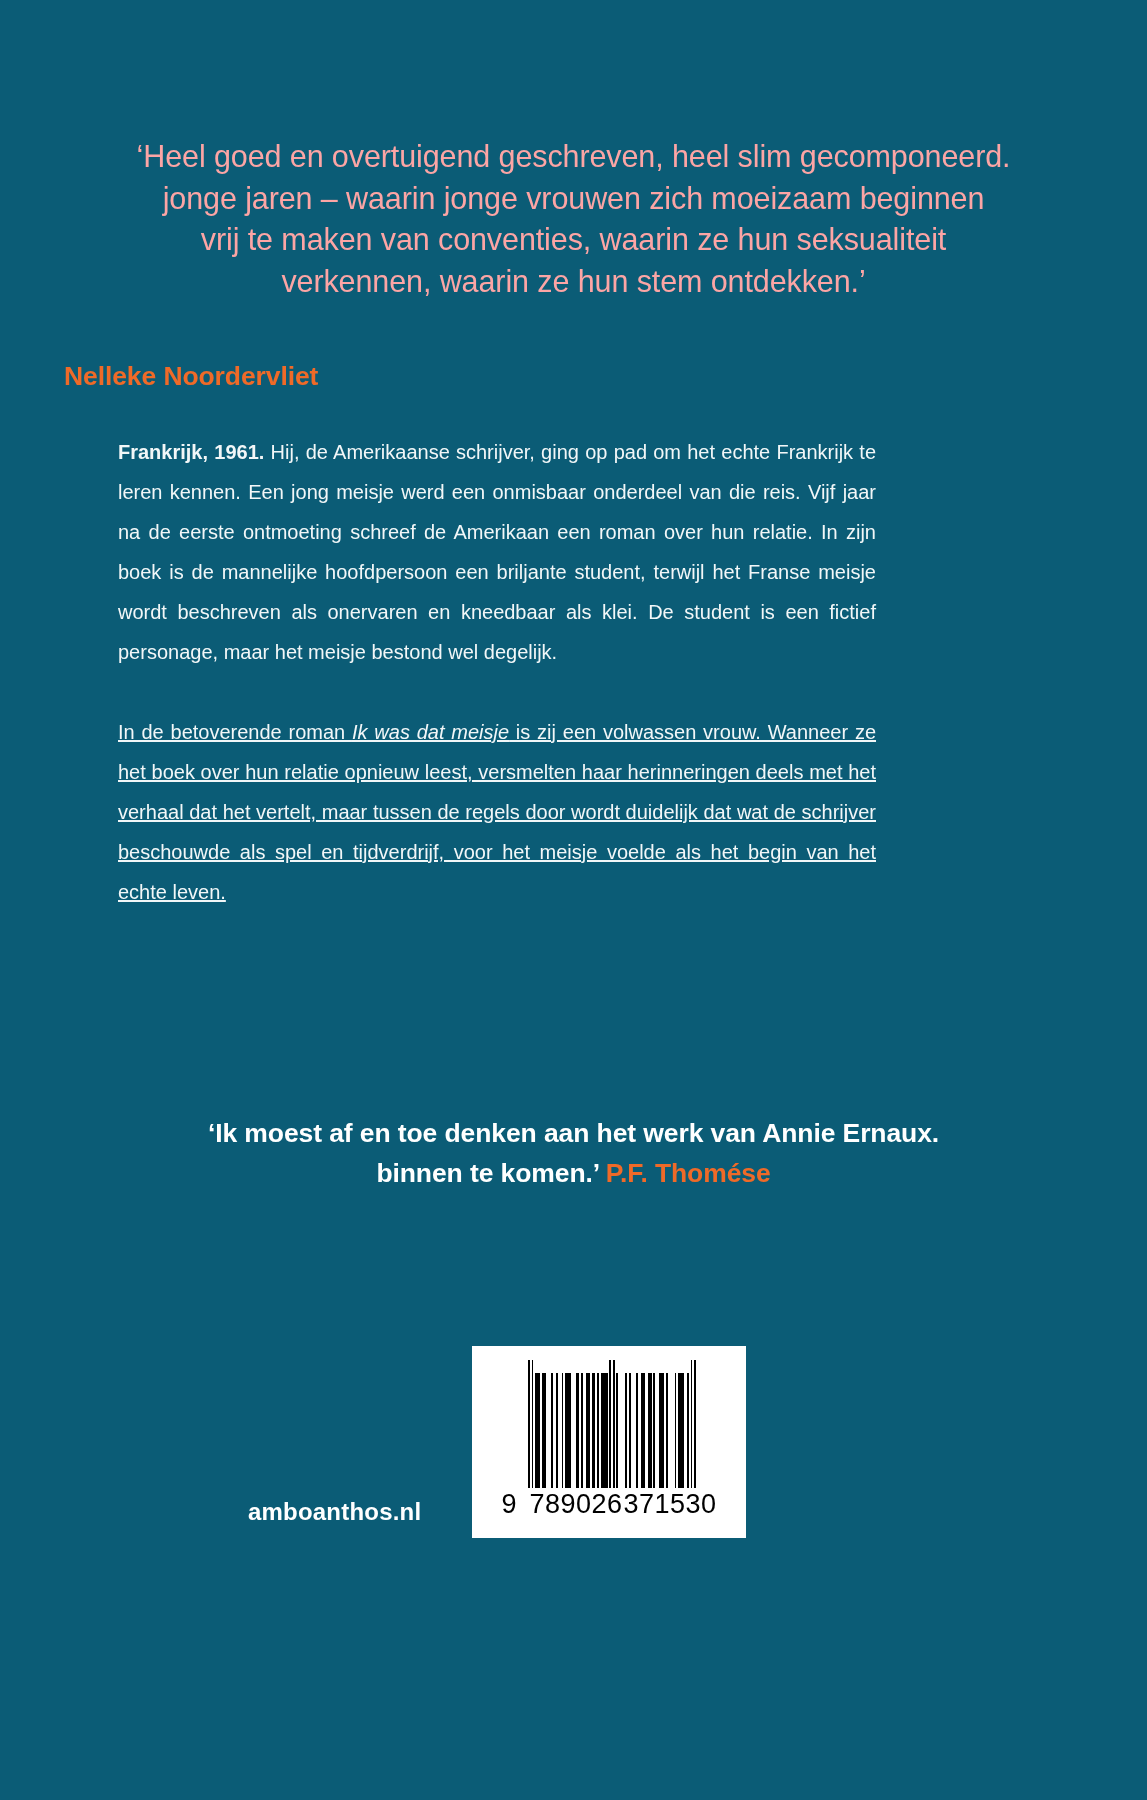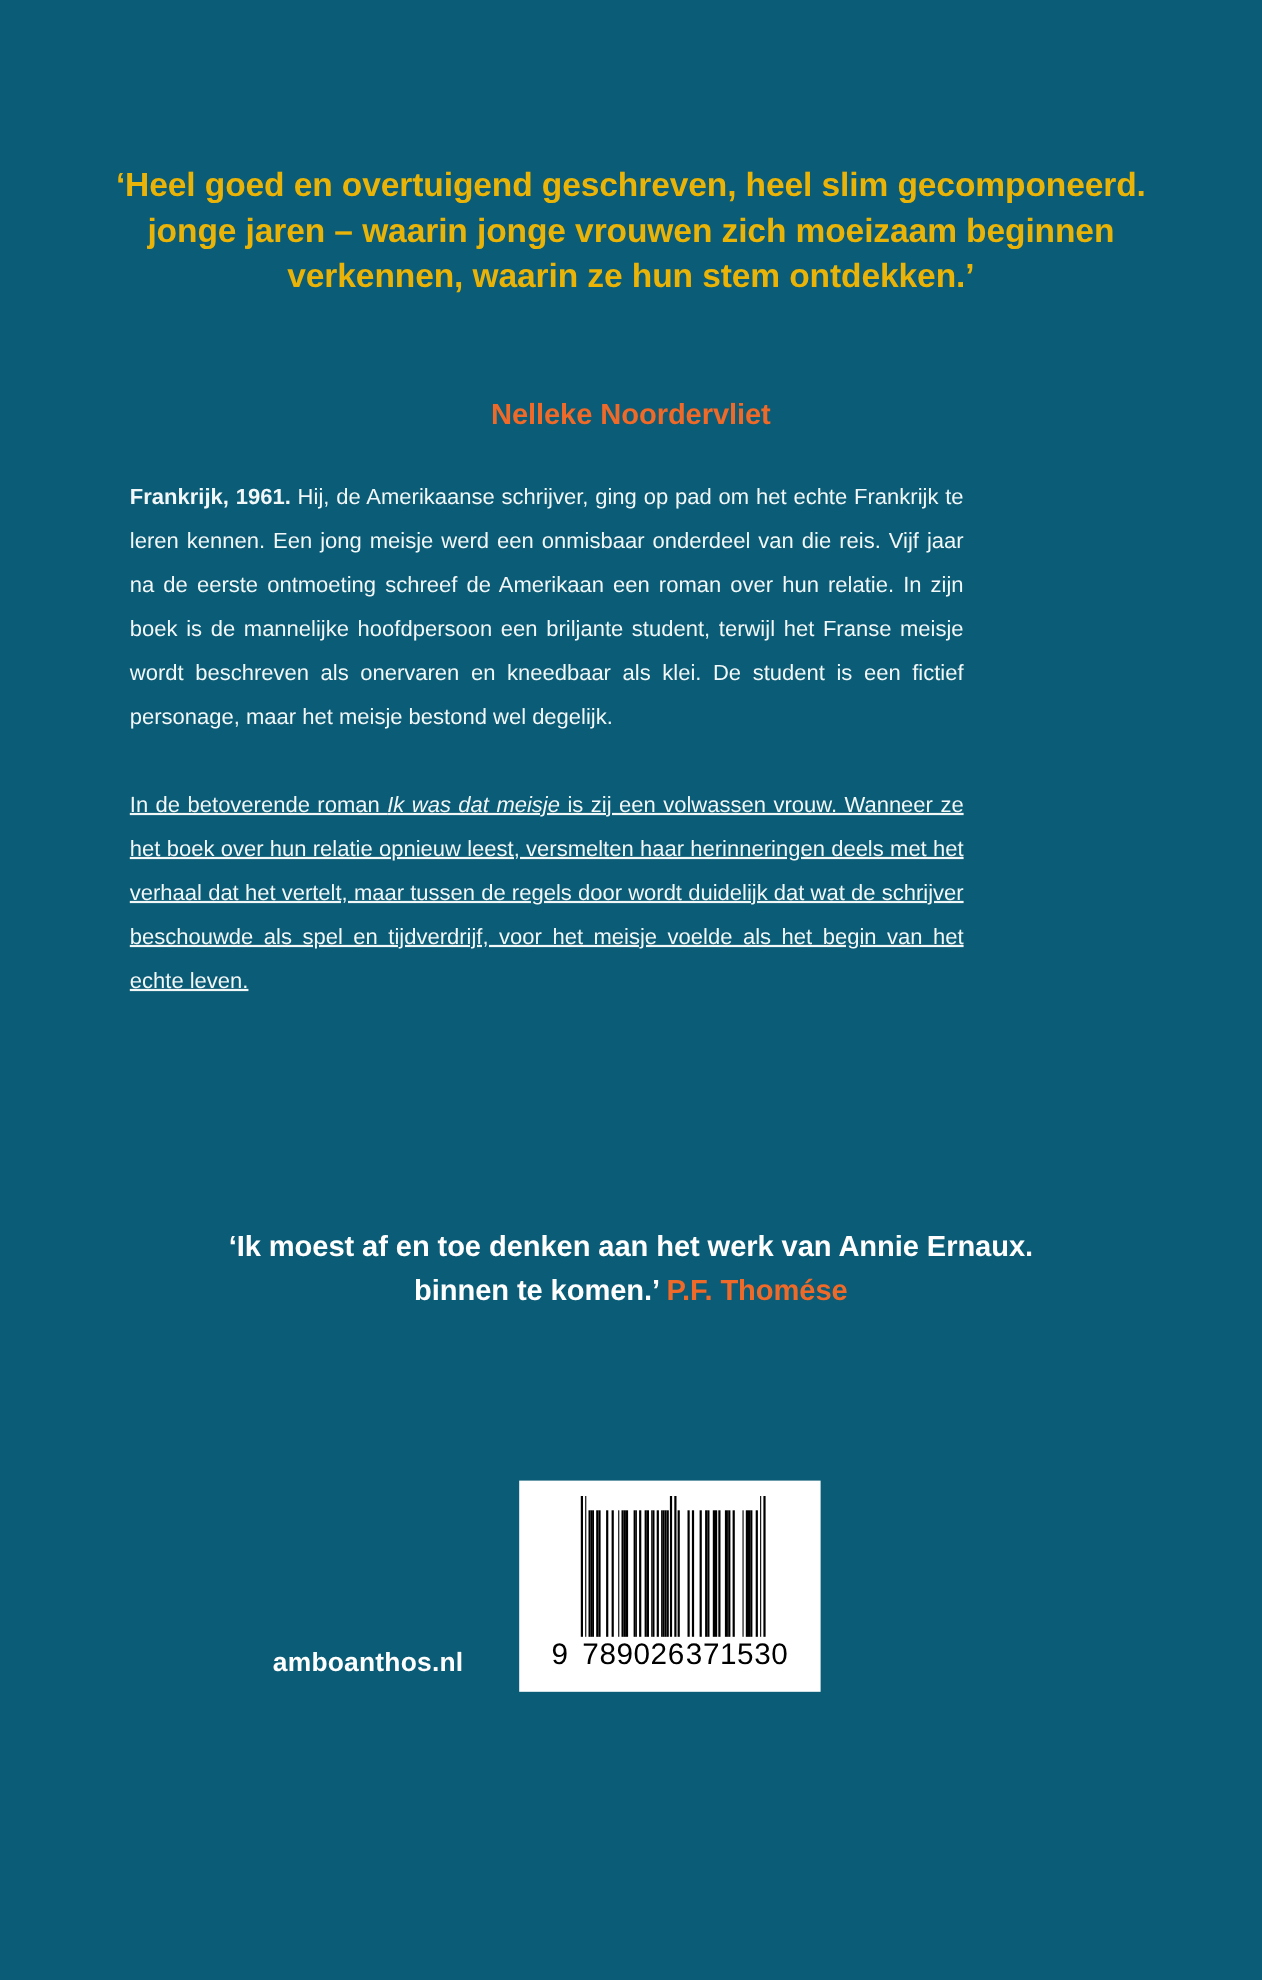--- a/index.html
+++ b/index.html
@@ -18,37 +18,37 @@
   .cover {
     position: absolute;
     inset: 0;
     background: #0b5c76;
   }
 
   
   .top-quote {
     position: absolute;
     left: 64px;
-    top: 148px;
+    top: 136px;
     width: 1019px;
     text-align: center;
-    color: #eab308;
+    color: #fca5a5;
     font-size: 30.5px;
     line-height: 41.5px;
-    font-weight: 700;
+    font-weight: 400;
     letter-spacing: -0.1px;
   }
   .top-quote .line { display: block; white-space: nowrap; }
 
   .top-quote-attrib {
     position: absolute;
     left: 64px;
     top: 359px;
     width: 1019px;
-    text-align: center;
+    text-align: left;
     color: #ef6a28;
     font-size: 26.5px;
     line-height: 34px;
     font-weight: 700;
     letter-spacing: -0.1px;
   }
 
   
   .body-copy {
     position: absolute;
@@ -131,20 +131,21 @@
   .barcode-digits .grp + .grp { margin-left: 1px; }
 </style>
 </head>
 <body>
 
 <div class="cover">
 
   <div class="top-quote">
     <span class="line">‘Heel goed en overtuigend geschreven, heel slim gecomponeerd.</span>
     <span class="line">jonge jaren – waarin jonge vrouwen zich moeizaam beginnen</span>
+    <span class="line">vrij te maken van conventies, waarin ze hun seksualiteit</span>
     <span class="line">verkennen, waarin ze hun stem ontdekken.’</span>
   </div>
 
   <div class="top-quote-attrib">Nelleke Noordervliet</div>
 
   <div class="body-copy">
     <p><b>Frankrijk, 1961.</b><span> Hij, de Amerikaanse schrijver, ging op pad om het echte Frankrijk te leren kennen. Een jong meisje werd een onmisbaar onderdeel van die reis. Vijf jaar na de eerste ontmoeting schreef de Amerikaan een roman over hun relatie. In zijn boek is de mannelijke hoofdpersoon een briljante student, terwijl het Franse meisje wordt beschreven als onervaren en kneedbaar als klei. De student is een fictief personage, maar het meisje bestond wel degelijk.</span></p>
     <p><span>In de betoverende roman </span><i>Ik was dat meisje</i><span> is zij een volwassen vrouw. Wanneer ze het boek over hun relatie opnieuw leest, versmelten haar herinneringen deels met het verhaal dat het vertelt, maar tussen de regels door wordt duidelijk dat wat de schrijver beschouwde als spel en tijdverdrijf, voor het meisje voelde als het begin van het echte leven.</span></p>
   </div>
 

